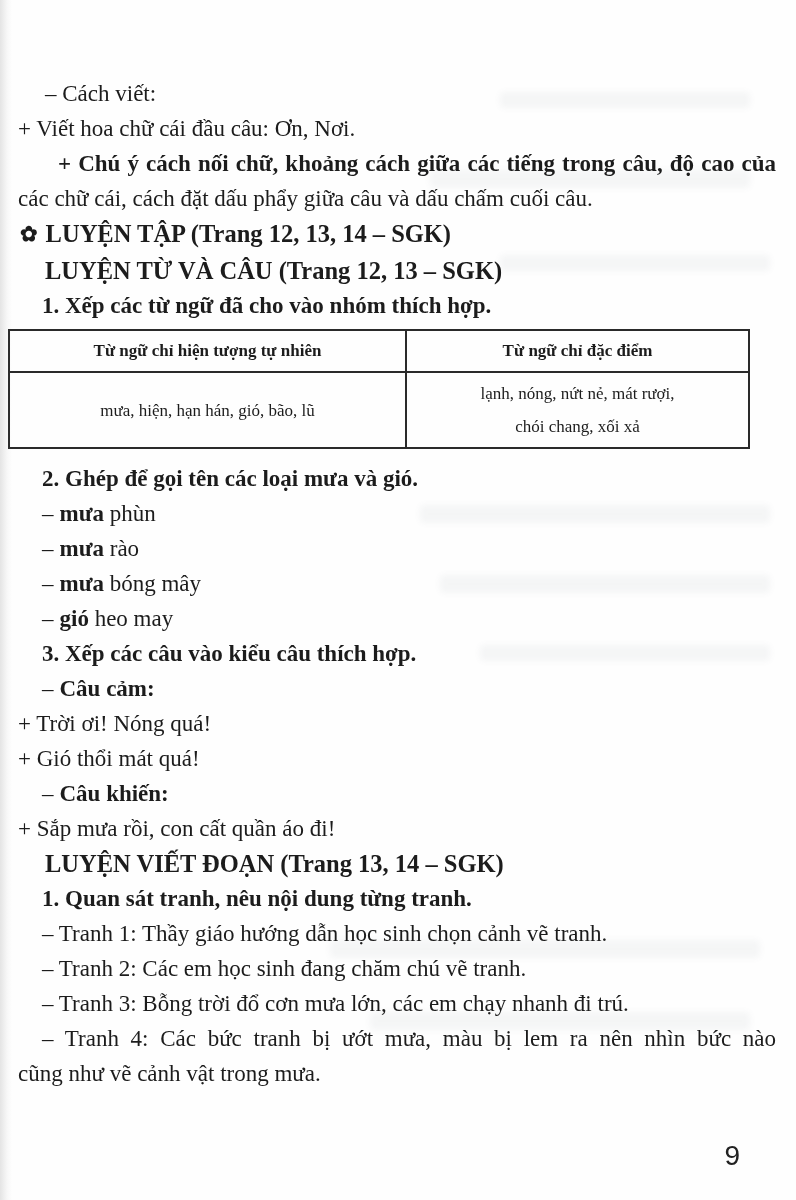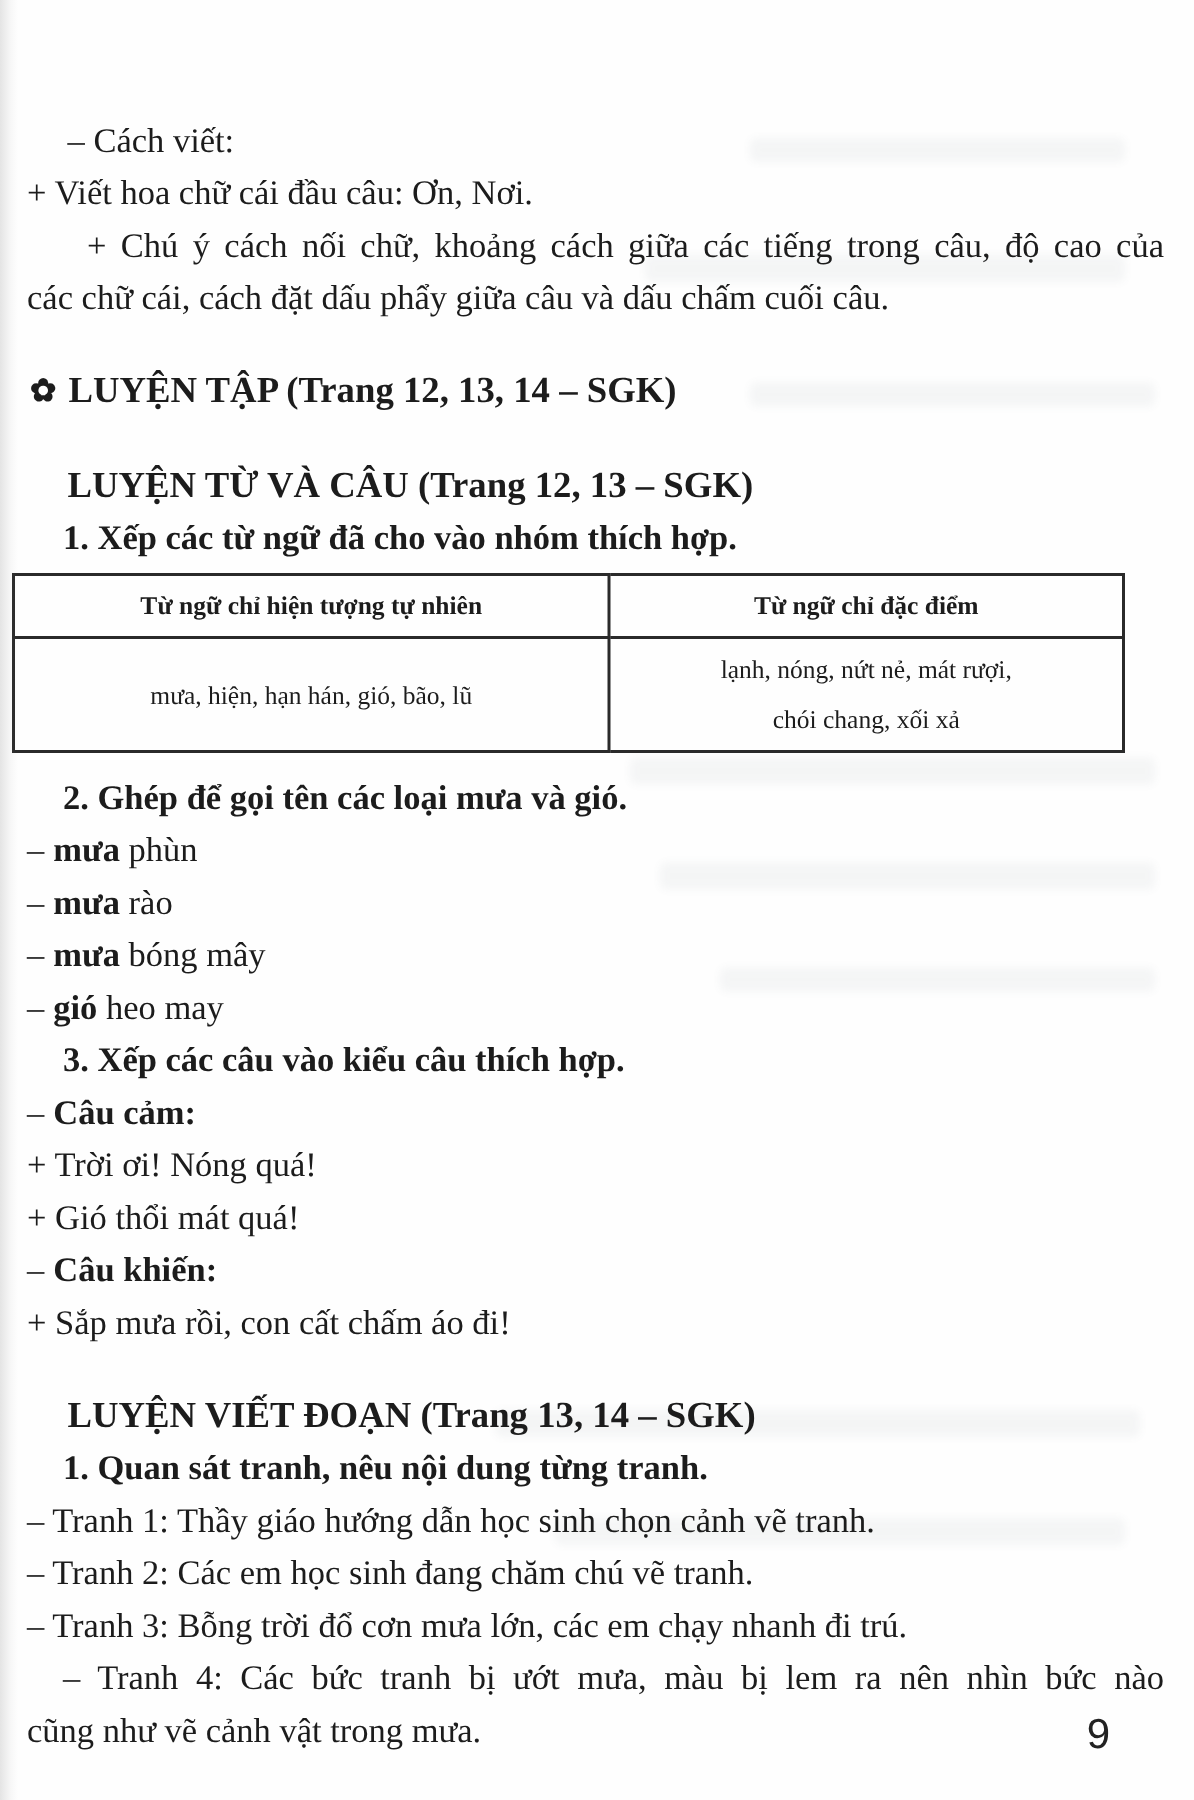--- a/index.html
+++ b/index.html
@@ -31,31 +31,31 @@
   .line{
     font-size:23px;
     line-height:35px;
     white-space:nowrap;
   }
   .wrapline{white-space:normal;}
   .b{font-weight:bold;}
   .ml-head1{margin-left:2px;}
   .ml-head2{margin-left:27px;}
   .ml-num{margin-left:24px;}
-  .ml-dash{}
+  .ml-dash{margin-left:24px;}
   .ml-plus{}
   .florette{display:inline-block;margin-right:8px;font-size:21px;transform:translateY(-1px);}
   .just{
     white-space:normal;
     text-align:justify;
     text-align-last:justify;
   }
-  .just-first{text-indent:40px;}
+  .just-first{text-indent:40px;font-weight:bold;}
   .just-first-dash{text-indent:24px;}
-  .head-size{font-size:24.5px;margin-top:27px;}
+  .head-size{font-size:24.5px;}
 
   table.wordtable{
     border-collapse:collapse;
     table-layout:fixed;
     width:740px;
     margin:6px 0 12px -10px;
   }
   table.wordtable th, table.wordtable td{
     border:2px solid #2a2a2a;
     text-align:center;
@@ -161,21 +161,21 @@
 
     <div class="line ml-dash">
       <span class="dash">–</span><span class="kw">Câu cảm:</span>
     </div>
     <div class="line ml-plus">+ Trời ơi! Nóng quá!</div>
     <div class="line ml-plus">+ Gió thổi mát quá!</div>
 
     <div class="line ml-dash">
       <span class="dash">–</span><span class="kw">Câu khiến:</span>
     </div>
-    <div class="line ml-plus">+ Sắp mưa rồi, con cất chấm áo đi!</div>
+    <div class="line ml-plus">+ Sắp mưa rồi, con cất quần áo đi!</div>
 
     <div class="line ml-head2 b head-size">LUYỆN VIẾT ĐOẠN (Trang 13, 14 – SGK)</div>
     <div class="line ml-num b">1. Quan sát tranh, nêu nội dung từng tranh.</div>
 
     <div class="line ml-dash">– Tranh 1: Thầy giáo hướng dẫn học sinh chọn cảnh vẽ tranh.</div>
     <div class="line ml-dash">– Tranh 2: Các em học sinh đang chăm chú vẽ tranh.</div>
     <div class="line ml-dash">– Tranh 3: Bỗng trời đổ cơn mưa lớn, các em chạy nhanh đi trú.</div>
     <div class="line just just-first-dash">– Tranh 4: Các bức tranh bị ướt mưa, màu bị lem ra nên nhìn bức nào</div>
     <div class="line wrapline">cũng như vẽ cảnh vật trong mưa.</div>
 

